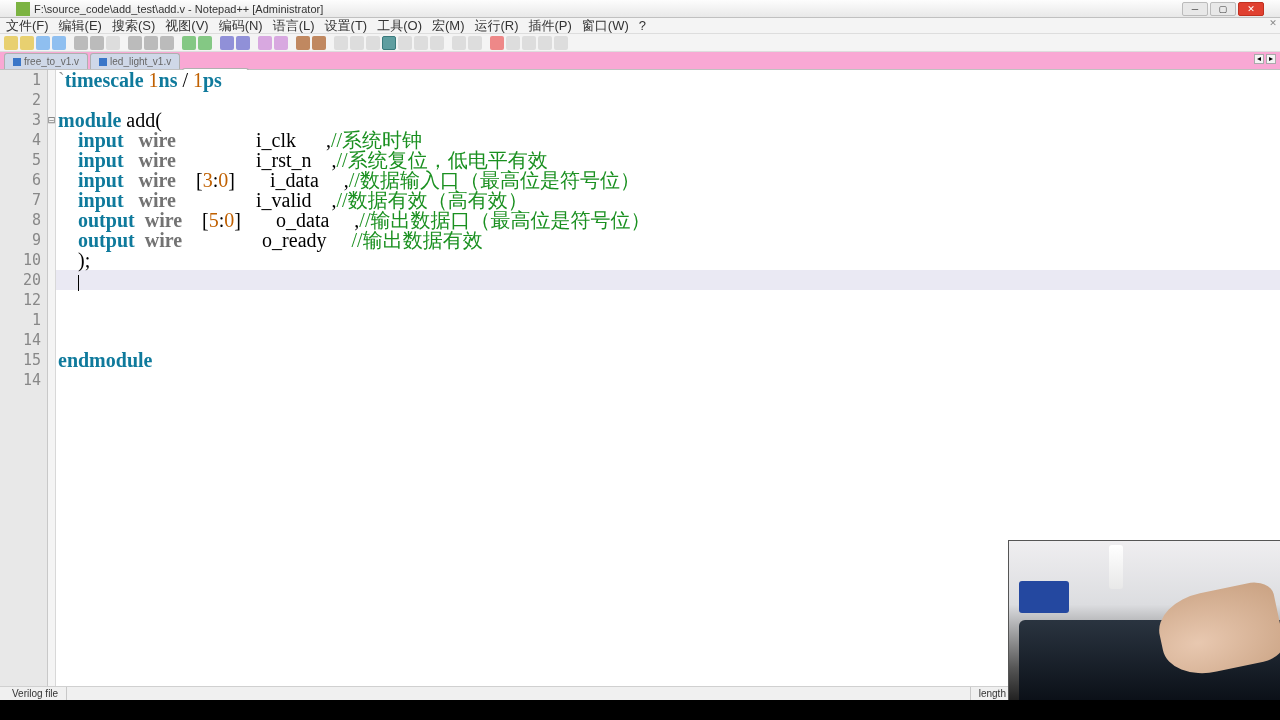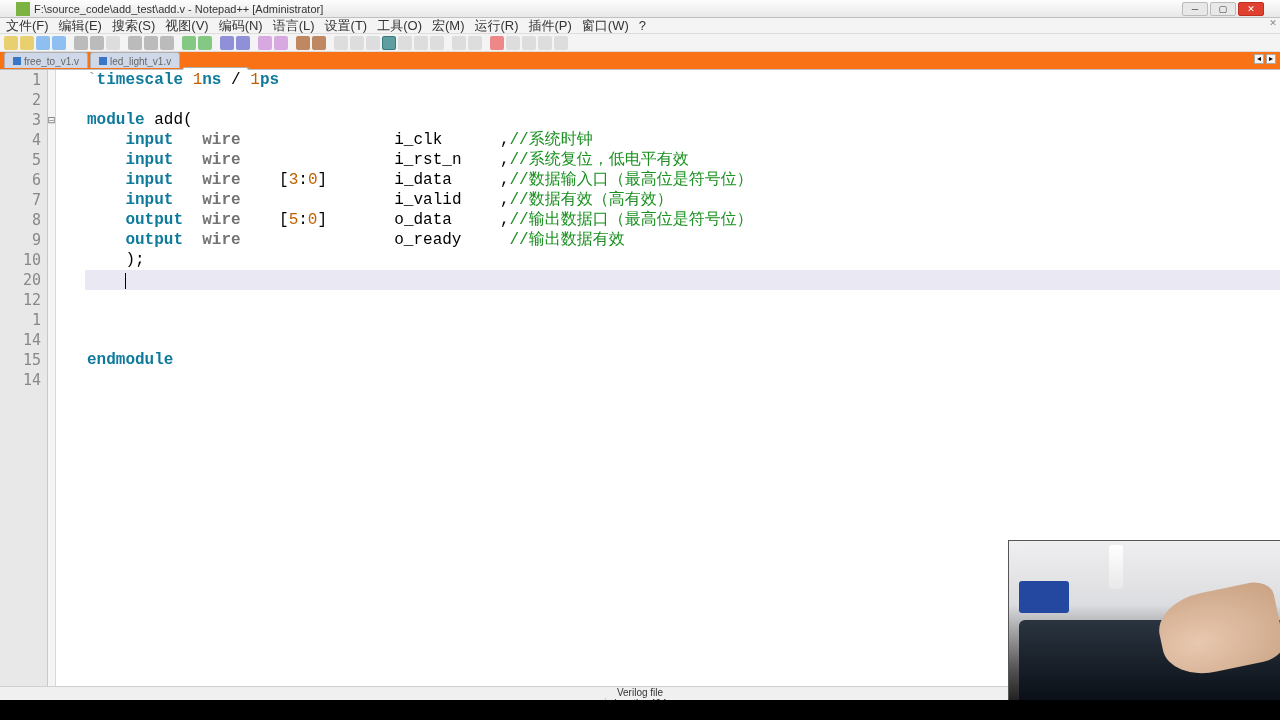--- a/index.html
+++ b/index.html
@@ -22,49 +22,49 @@
 .tb-c2 { background: #8fbff0; }
 .tb-c3 { background: #bbb; }
 .tb-c4 { background: #84c884; }
 .tb-c5 { background: #d8a8e0; }
 .tb-c6 { background: #c08860; }
 .tb-c7 { background: #e88; }
 .tb-c8 { background: #9090d8; }
 .tb-c9 { background: #ddd; }
 .tb-active { background: #5f9ea0; border-color: #3a7a7c; }
 
-.tabbar { height: 18px; background: #f97316; display: flex; align-items: flex-start; padding: 0 4px; border-bottom: 1px solid #c0c0c0; position: relative; }
+.tabbar { height: 18px; background: #f9a8d4; display: flex; align-items: center; padding: 0 4px; border-bottom: 1px solid #c0c0c0; position: relative; }
 .tab { height: 16px; padding: 1px 8px 0; font-size: 10px; border: 1px solid #b0b0b0; border-bottom: none; margin-right: 2px; display: flex; align-items: center; gap: 3px; cursor: pointer; border-top-left-radius: 3px; border-top-right-radius: 3px; }
 .tab.inactive { background: #cfd8e8; color: #666; }
 .tab.active { background: #fff; color: #000; position: relative; top: 15px; }
 .tab-icon { width: 8px; height: 8px; display: inline-block; }
 .tab-icon.dirty { background: #e04030; border-radius: 50%; }
 .tab-icon.saved { background: #3a76c8; }
 .tab-close { font-size: 9px; color: #888; margin-left: 3px; }
 .tab-nav { position: absolute; right: 4px; top: 2px; display: flex; gap: 2px; }
 .tab-nav span { width: 10px; height: 10px; border: 1px solid #aaa; font-size: 8px; text-align: center; line-height: 8px; cursor: pointer; background: #f4f4f4; }
 
 .editor-wrap { position: absolute; top: 70px; bottom: 26px; left: 0; right: 0; display: flex; background: #fff; }
 .gutter { width: 48px; background: #e8e8e8; border-right: 1px solid #c8c8c8; text-align: right; padding-right: 6px; color: #888; font-family: Consolas, monospace; font-size: 15px; line-height: 20px; padding-top: 0; }
 .fold-col { width: 8px; background: #f4f4f4; border-right: 1px solid #d8d8d8; font-family: monospace; font-size: 12px; line-height: 20px; color: #888; }
 .fold-col .fm { height: 20px; text-align: center; }
-.code { flex: 1; font-family: Liberation Mono, monospace; font-size: 16px; line-height: 20px; white-space: pre; padding-left: 2px; overflow: hidden; position: relative; margin-left: 29px; }
+.code { flex: 1; font-family: Liberation Serif, serif; font-size: 20px; line-height: 20px; white-space: pre; padding-left: 2px; overflow: hidden; position: relative; }
 .code .line { height: 20px; }
 .code .current-line { background: #eae9f3; position: absolute; left: 0; right: 0; height: 20px; z-index: 0; }
 .code .text { position: relative; z-index: 1; }
 .code .cursor { display: inline-block; width: 1px; height: 16px; background: #000; vertical-align: text-bottom; margin-left: 0; }
 
 .kw { color: #0f7a9c; font-weight: bold; }
 .typ { color: #737373; font-weight: bold; }
 .num { color: #c06000; }
 .cmt { color: #1a9020; }
 .pln { color: #000; }
 .gray { color: #909090; }
 
-.statusbar { position: absolute; bottom: 20px; left: 0; right: 0; height: 14px; background: #f0f0f0; border-top: 1px solid #d0d0d0; display: flex; align-items: center; font-size: 10px; color: #333; padding: 0 4px; flex-direction: column; }
+.statusbar { position: absolute; bottom: 20px; left: 0; right: 0; height: 14px; background: #f0f0f0; border-top: 1px solid #d0d0d0; display: flex; align-items: center; font-size: 10px; color: #333; padding: 0 4px; }
 .statusbar .sseg { padding: 0 8px; border-left: 1px solid #c8c8c8; height: 100%; display: flex; align-items: center; }
 .statusbar .sseg:first-child { border-left: none; }
 .statusbar .flex { flex: 1; }
 
 .taskbar { position: absolute; bottom: 0; left: 0; right: 0; height: 20px; background: #000; }
 
 .webcam { position: absolute; right: 0; bottom: 20px; width: 272px; height: 160px; background: linear-gradient(180deg, #efeef0 0%, #dcdde0 40%, #555 80%, #222 100%); border-left: 1px solid #555; border-top: 1px solid #555; z-index: 5; }
 .webcam .kb { position: absolute; bottom: 0; left: 10px; right: 0; height: 80px; background: linear-gradient(180deg, #2a3440, #0b1018); border-top-left-radius: 6px; }
 .webcam .hand { position: absolute; right: 0; bottom: 30px; width: 120px; height: 80px; background: radial-gradient(ellipse at 30% 60%, #e8c8b0, #c8a080); border-radius: 40% 20% 20% 40%; transform: rotate(-12deg); }
 .webcam .board { position: absolute; left: 10px; top: 40px; width: 50px; height: 32px; background: #2448a0; border-radius: 3px; }

